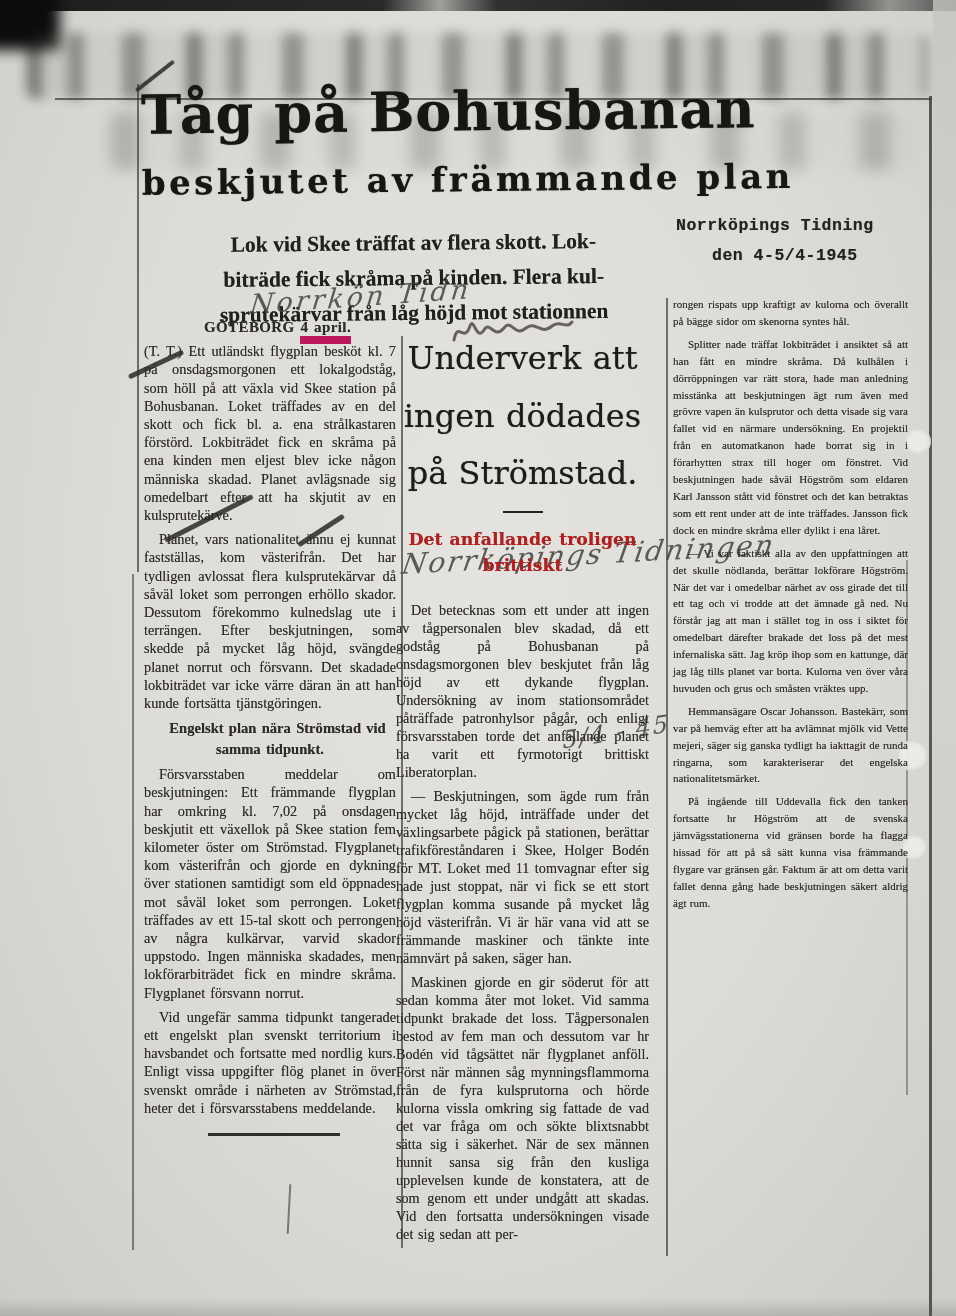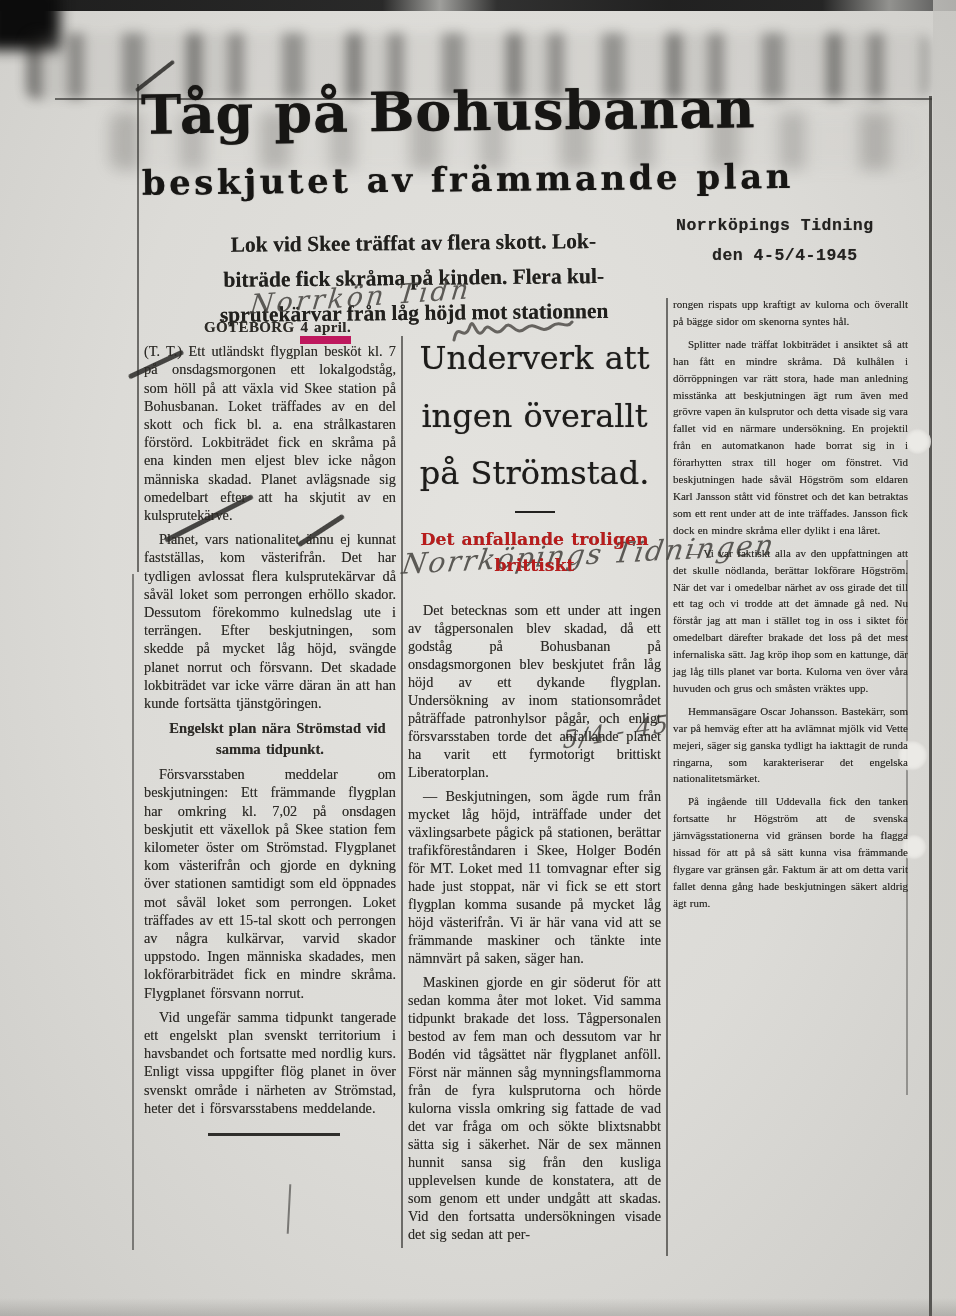--- a/index.html
+++ b/index.html
@@ -48,21 +48,21 @@
   .hand{font-family:"DejaVu Serif",serif;font-style:italic;color:#44423e;opacity:.85;}
   .hand-top{left:250px;top:281px;font-size:27px;transform:rotate(-4deg) skewX(-10deg);letter-spacing:3px;}
   .hand-mid{left:402px;top:538px;font-size:28px;transform:rotate(-3deg) skewX(-12deg);letter-spacing:2px;white-space:nowrap;}
   .hand-date{left:562px;top:718px;font-size:24px;transform:rotate(-9deg) skewX(-8deg);letter-spacing:2px;}
   .scribble{left:448px;top:310px;}
   
   .col{position:absolute;color:#2d2b27;text-align:justify;text-shadow:0 0 .5px rgba(45,43,39,.55);}
   .col p{margin:0 0 6px 0;text-indent:15px;}
   .col p.noindent{text-indent:0;}
   .col1{left:144px;top:318px;width:252px;font-size:14.3px;line-height:18.2px;word-spacing:1.6px;}
-  .col2{left:408px;top:330px;width:253px;font-size:14.2px;line-height:18px;word-spacing:1.2px;}
+  .col2{left:396px;top:330px;width:253px;font-size:14.2px;line-height:18px;word-spacing:1.2px;}
   .col3{left:673px;top:296px;width:235px;font-size:11px;line-height:16.9px;word-spacing:.6px;}
   .dateline{text-align:center;font-weight:bold;font-size:15px;letter-spacing:.4px;margin-bottom:6px;text-indent:0;}
   .dateline .udate{border-bottom:8px solid #be185d;padding-bottom:1px;}
   .subhead1{text-align:center;font-weight:bold;font-size:14.6px;line-height:1.4;margin:10px 0 8px 0;text-indent:0;}
   .end-rule{width:132px;height:3px;background:#2f2e2b;margin:16px auto 0 64px;filter:blur(.3px);}
   .h2head{font-family:"DejaVu Serif",serif;font-size:32px;line-height:1.8;text-align:center;color:#1d1c1a;
     text-shadow:0 0 .8px rgba(25,23,21,.55);margin-bottom:2px;}
   .divider2{width:40px;height:2px;background:#22211f;margin:8px auto 14px auto;}
   .subhead2{text-align:center;font-weight:bold;font-size:17.3px;line-height:1.5;margin-bottom:22px;
     font-family:"DejaVu Serif",serif;color:#b91c1c;}
@@ -129,21 +129,21 @@
     <span>samma tidpunkt.</span>
   </p>
   <p>Försvarsstaben meddelar om beskjutningen: Ett främmande flygplan har omkring kl. 7,02 på onsdagen beskjutit ett växellok på Skee station fem kilometer öster om Strömstad. Flygplanet kom västerifrån och gjorde en dykning över stationen samtidigt som eld öppnades mot såväl loket som perrongen. Loket träffades av ett 15-tal skott och perrongen av några kulkärvar, varvid skador uppstodo. Ingen människa skadades, men lokförarbiträdet fick en mindre skråma. Flygplanet försvann norrut.</p>
   <p>Vid ungefär samma tidpunkt tangerade ett engelskt plan svenskt territorium i havsbandet och fortsatte med nordlig kurs. Enligt vissa uppgifter flög planet in över svenskt område i närheten av Strömstad, heter det i försvarsstabens meddelande.</p>
   <div class="end-rule"></div>
 </div>
 
 <div class="col col2">
   <div class="h2head">
     <div>Underverk att</div>
-    <div>ingen överallt</div>
+    <div>ingen dödades</div>
     <div>på Strömstad.</div>
   </div>
   <div class="divider2"></div>
   <div class="subhead2">
     <div>Det anfallande troligen brittiskt</div>
   </div>
   <p>Det betecknas som ett under att ingen av tågpersonalen blev skadad, då ett godståg på Bohusbanan på onsdagsmorgonen blev beskjutet från låg höjd av ett dykande flygplan. Undersökning av inom stationsområdet påträffade patronhylsor pågår, och enligt försvarsstaben torde det anfallande planet ha varit ett fyrmotorigt brittiskt Liberatorplan.</p>
   <p>— Beskjutningen, som ägde rum från mycket låg höjd, inträffade under det växlingsarbete pågick på stationen, berättar trafikföreståndaren i Skee, Holger Bodén för MT. Loket med 11 tomvagnar efter sig hade just stoppat, när vi fick se ett stort flygplan komma susande på mycket låg höjd västerifrån. Vi är här vana vid att se främmande maskiner och tänkte inte nämnvärt på saken, säger han.</p>
   <p>Maskinen gjorde en gir söderut för att sedan komma åter mot loket. Vid samma tidpunkt brakade det loss. Tågpersonalen bestod av fem man och dessutom var hr Bodén vid tågsättet när flygplanet anföll. Först när männen såg mynningsflammorna från de fyra kulsprutorna och hörde kulorna vissla omkring sig fattade de vad det var fråga om och sökte blixtsnabbt sätta sig i säkerhet. När de sex männen hunnit sansa sig från den kusliga upplevelsen kunde de konstatera, att de som genom ett under undgått att skadas. Vid den fortsatta undersökningen visade det sig sedan att per-</p>
 </div>

